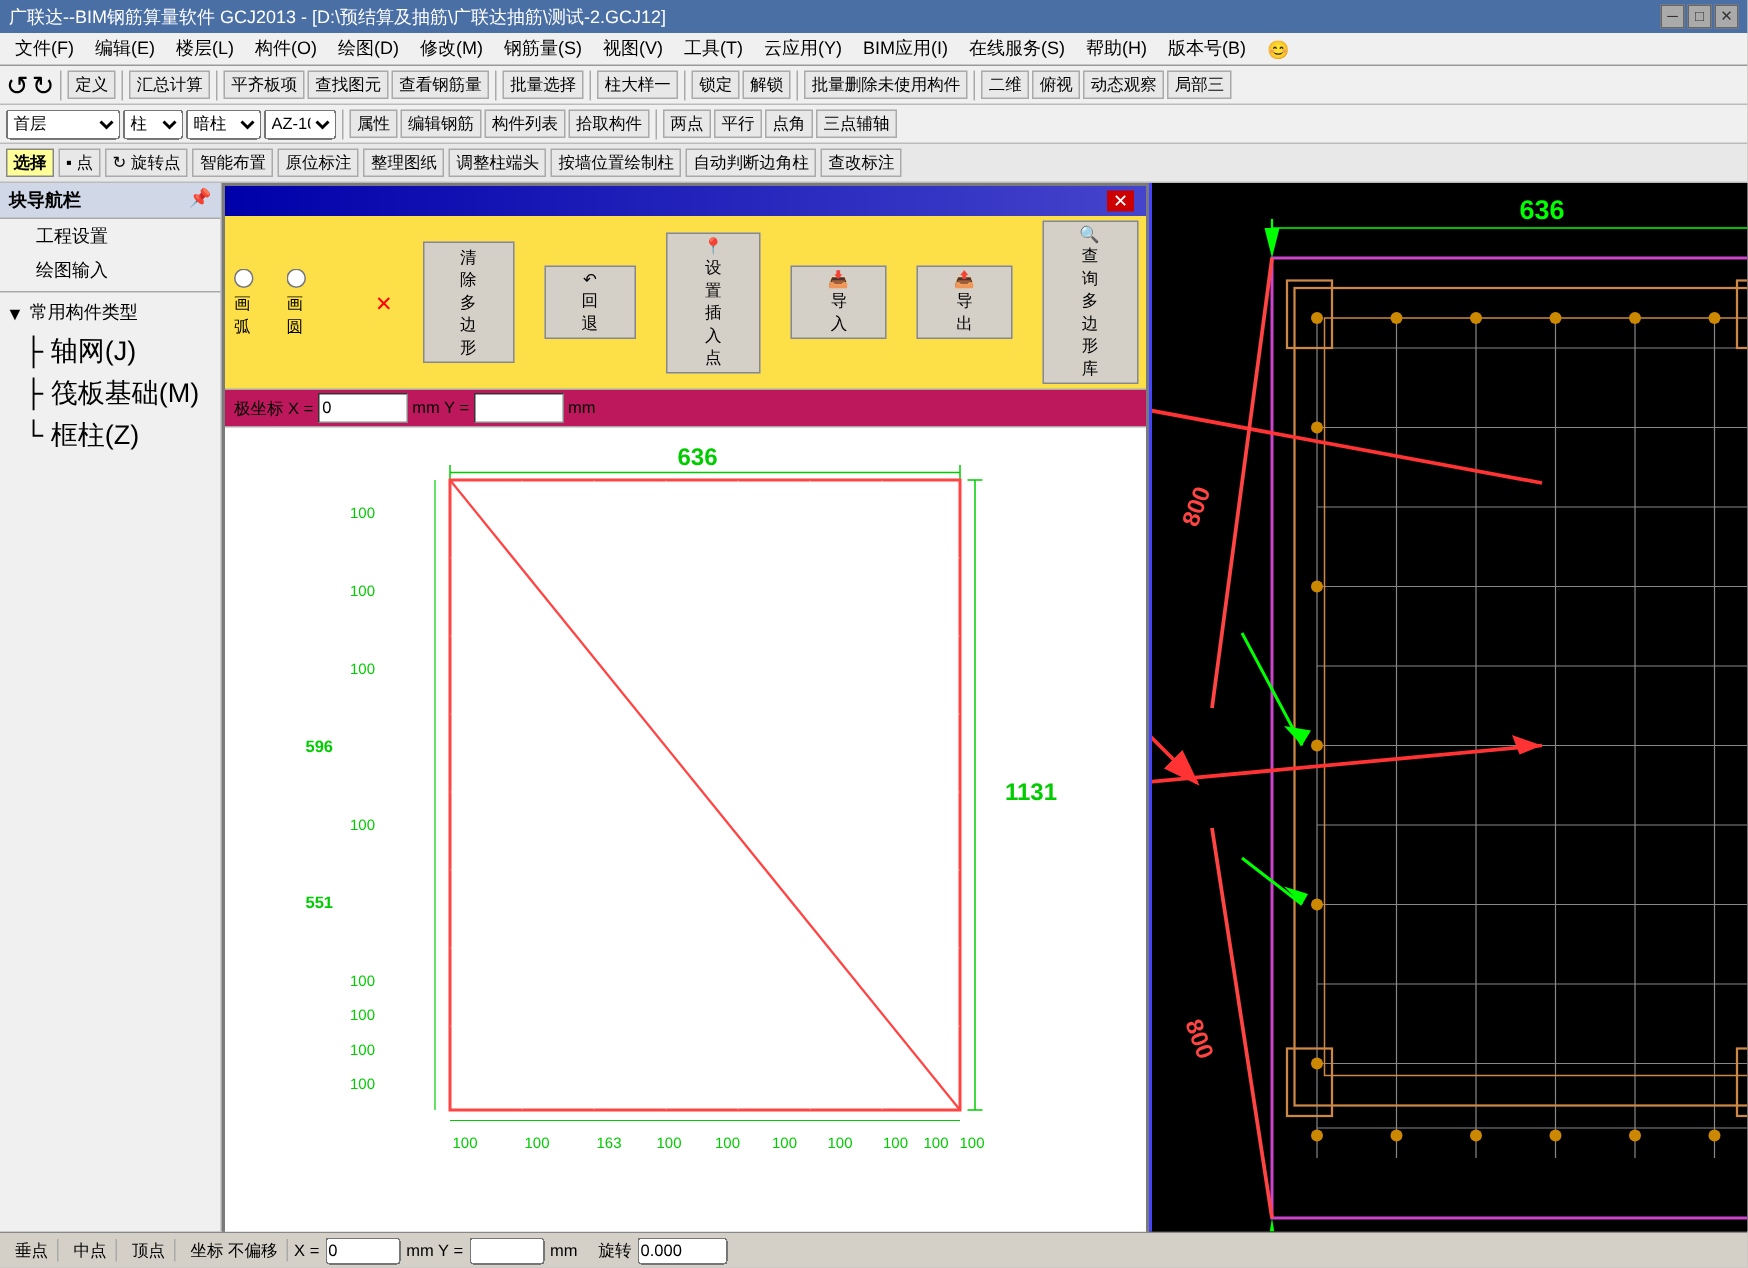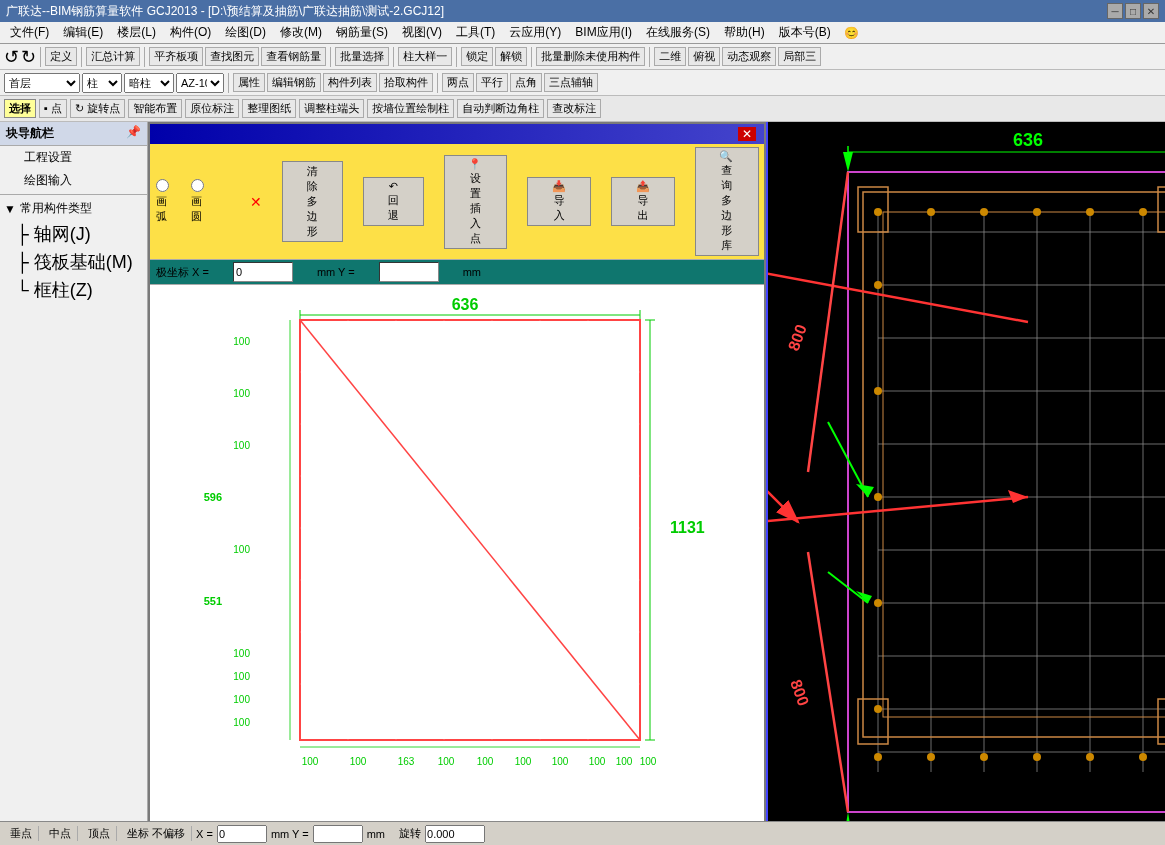--- a/index.html
+++ b/index.html
@@ -233,24 +233,24 @@
       padding: 2px 24px;
       background: #d4d0c8;
       border: 1px solid #888;
       cursor: pointer;
       font-size: 11px;
     }
     .cd-radio { margin-right: 2px; }
     #cross-coords {
       display: flex;
       align-items: center;
-      gap: 24px;
+      gap: 3px;
       padding: 2px 6px;
       font-size: 11px;
-      background: #0f766e;
+      background: #be185d;
       border-bottom: 1px solid #aaa;
     }
     .coord-input {
       width: 60px;
       height: 18px;
       border: 1px inset #888;
       background: white;
       font-size: 11px;
       padding: 0 2px;
     }

